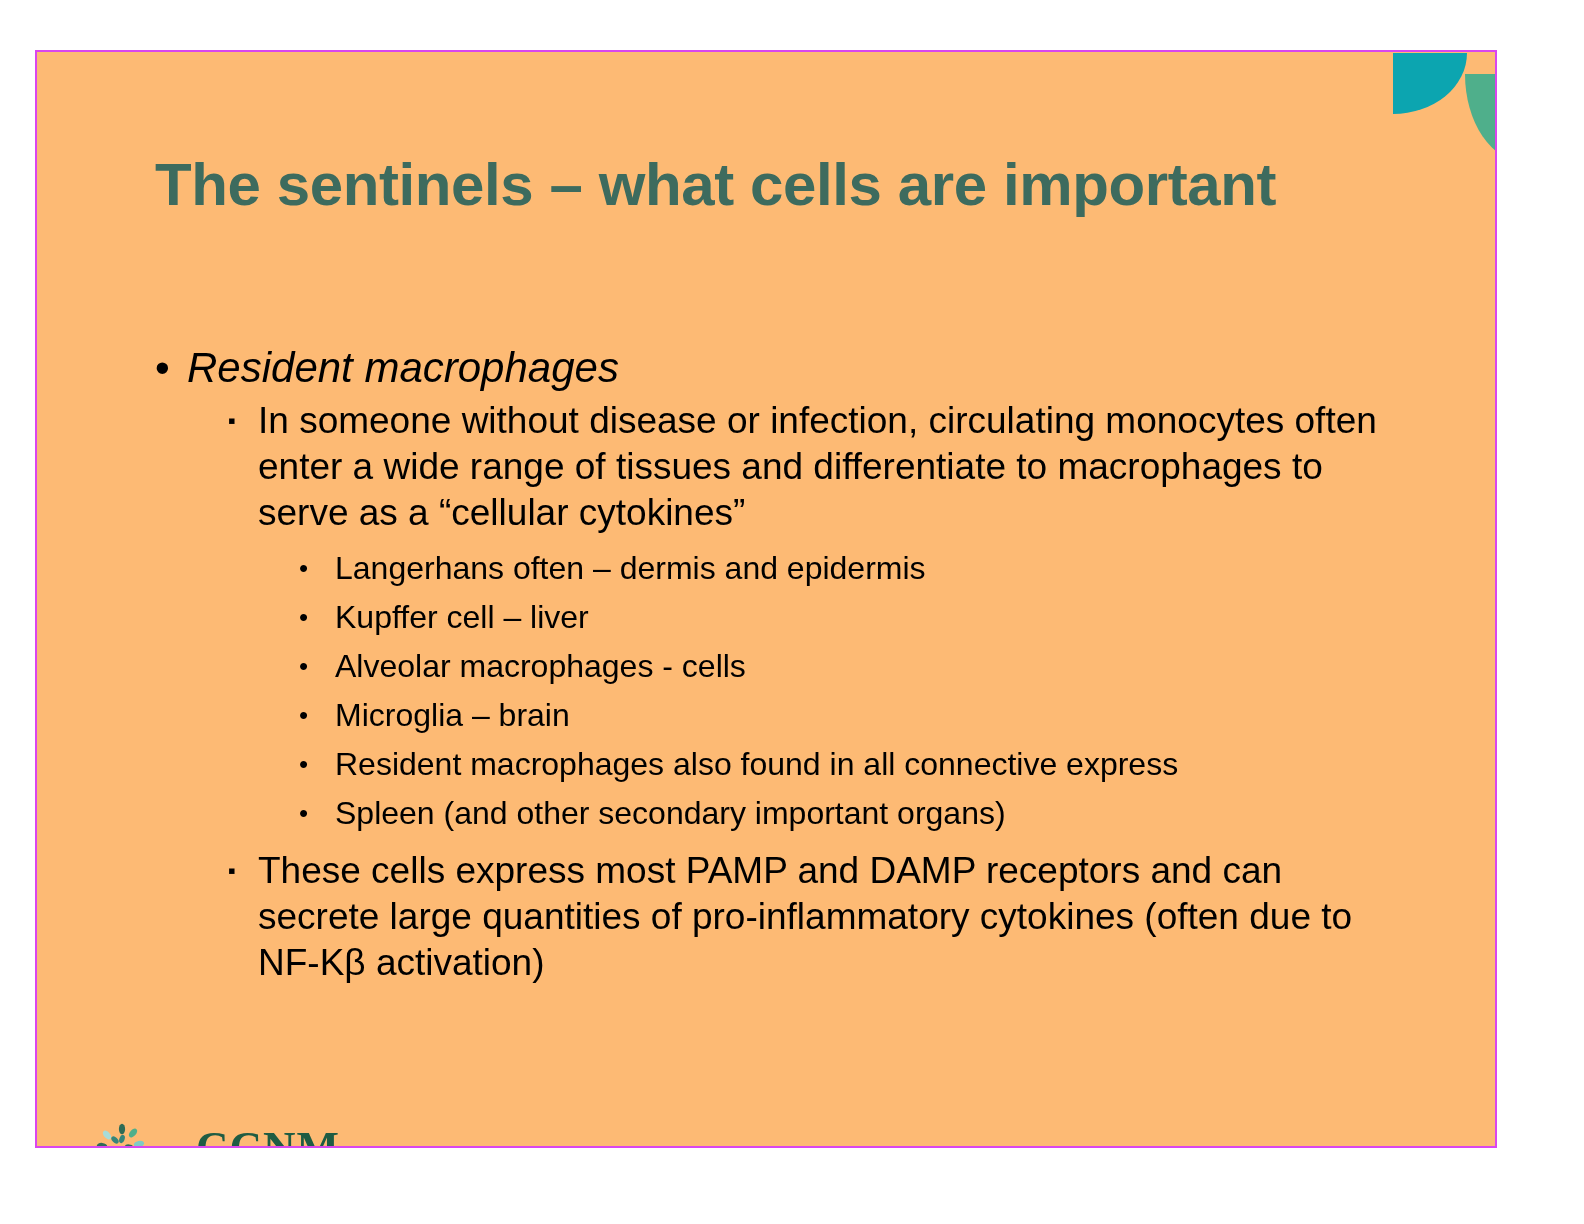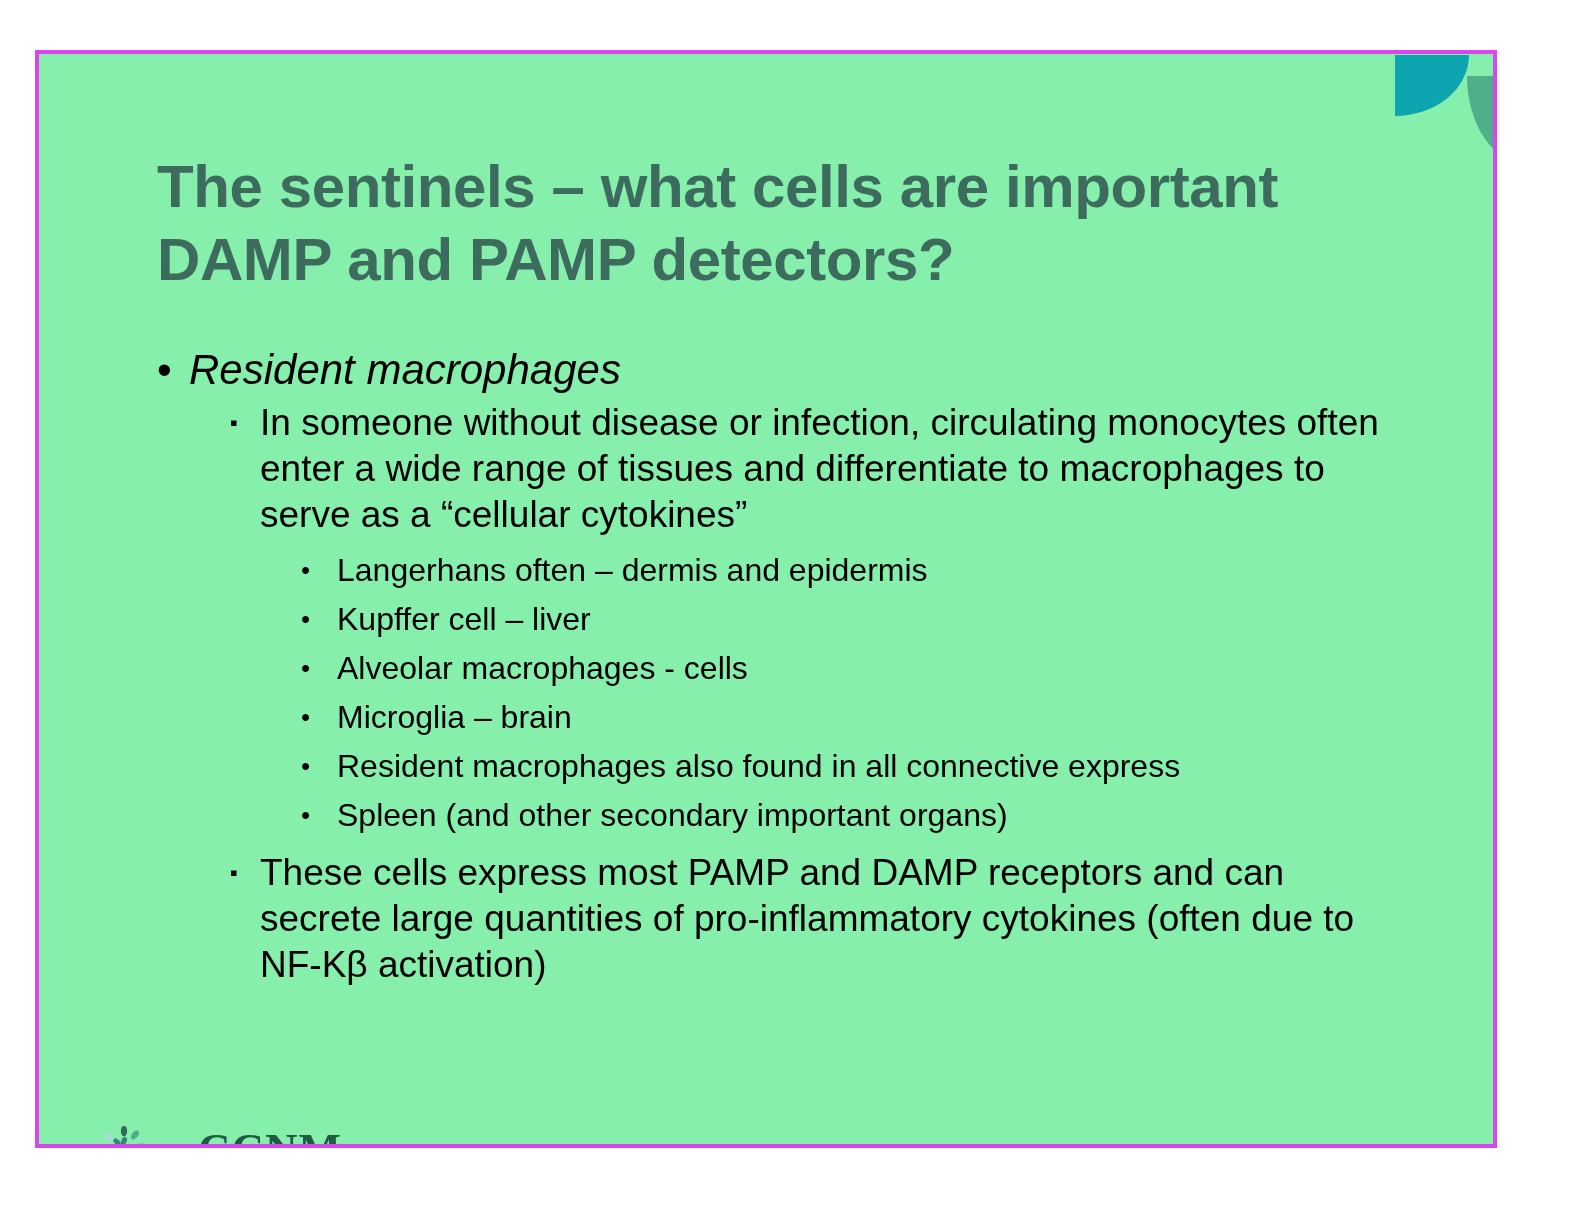--- a/index.html
+++ b/index.html
@@ -21,23 +21,23 @@
     background: #ffffff;
   }
 
   
   #slide-frame {
     position: absolute;
     left: 35px;
     top: 50px;
     width: 1462px;
     height: 1098px;
-    border: 4px solid #d946ef;
+    border: 2px solid #d946ef;
     box-sizing: border-box;
-    background: #86efac;
+    background: #fdba74;
     overflow: hidden;
   }
 
   
   #deco-group {
     position: absolute;
     left: 1318px;
     top: 1px;
     width: 143px;
     height: 130px;
@@ -182,21 +182,20 @@
 
   <div id="slide-frame">
 
     <div id="deco-group">
       <div class="petal-teal"></div>
       <div class="petal-green"></div>
     </div>
 
     <div id="title-block">
       <div class="title-line">The sentinels – what cells are important</div>
-      <div class="title-line">DAMP and PAMP detectors?</div>
     </div>
 
     <div id="body-block">
 
       <div class="bullet-row lvl1">
         <span class="bullet-mark">•</span>
         <span class="bullet-text">Resident macrophages</span>
       </div>
 
       <div class="bullet-row lvl2">

